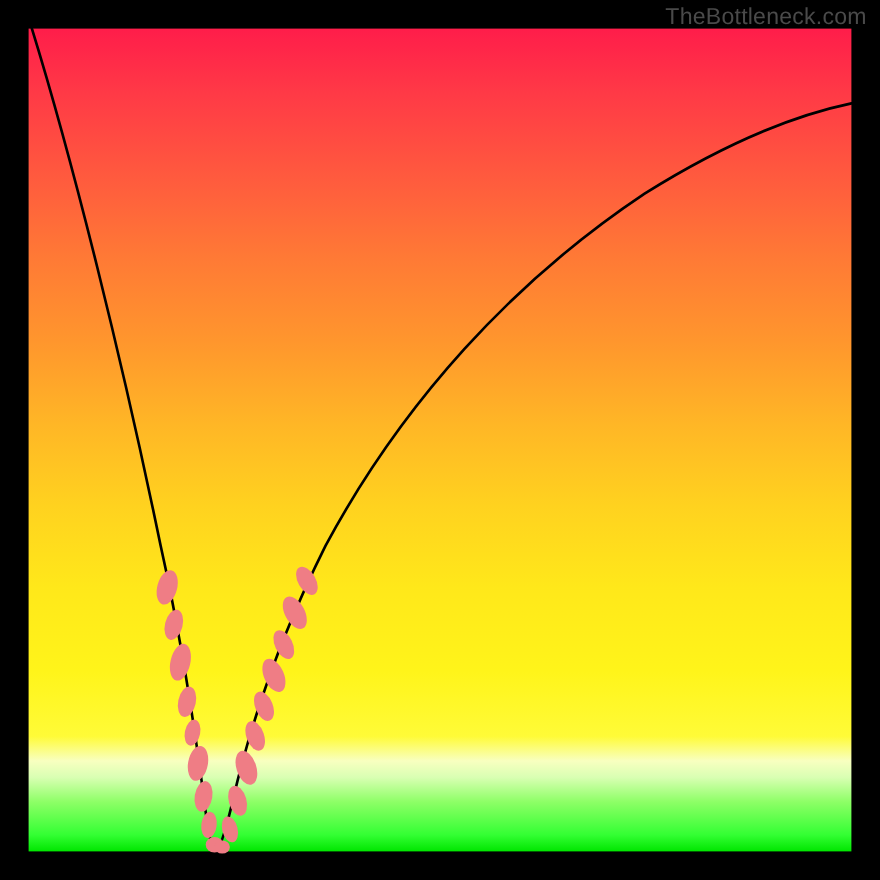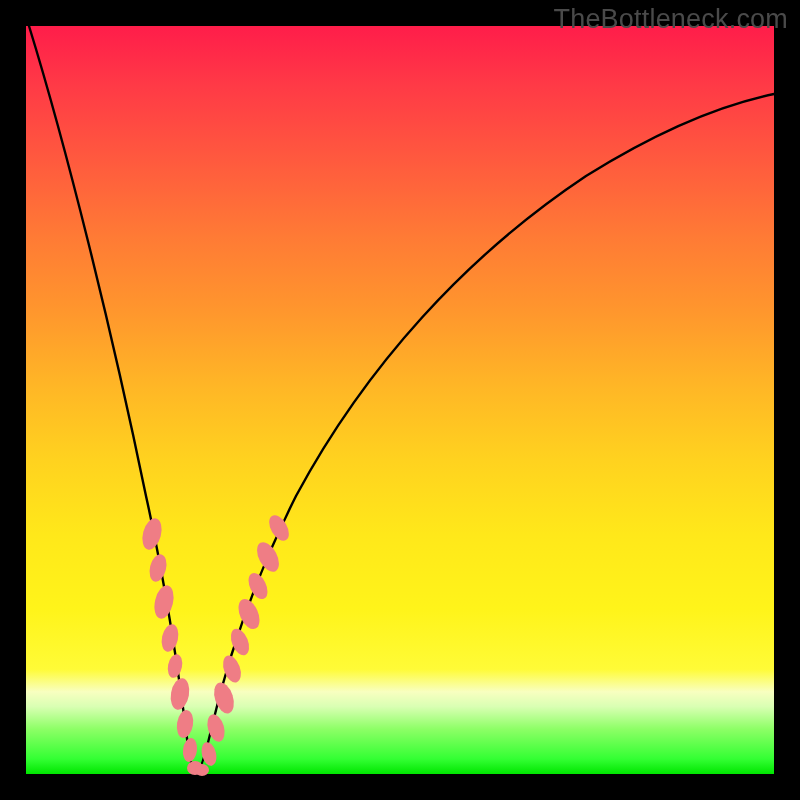--- a/index.html
+++ b/index.html
@@ -48,21 +48,21 @@
     top: 0;
     width: 748px;
     height: 748px;
     overflow: visible;
   }
   .watermark {
     position: absolute;
     top: 4px;
     right: 12px;
     color: #4a4a4a;
-    font-size: 27px;
+    font-size: 21px;
     font-weight: 500;
     letter-spacing: 0.2px;
   }
 </style>
 </head>
 <body>
 
 <div class="frame">
 
   <div class="plot-area">

